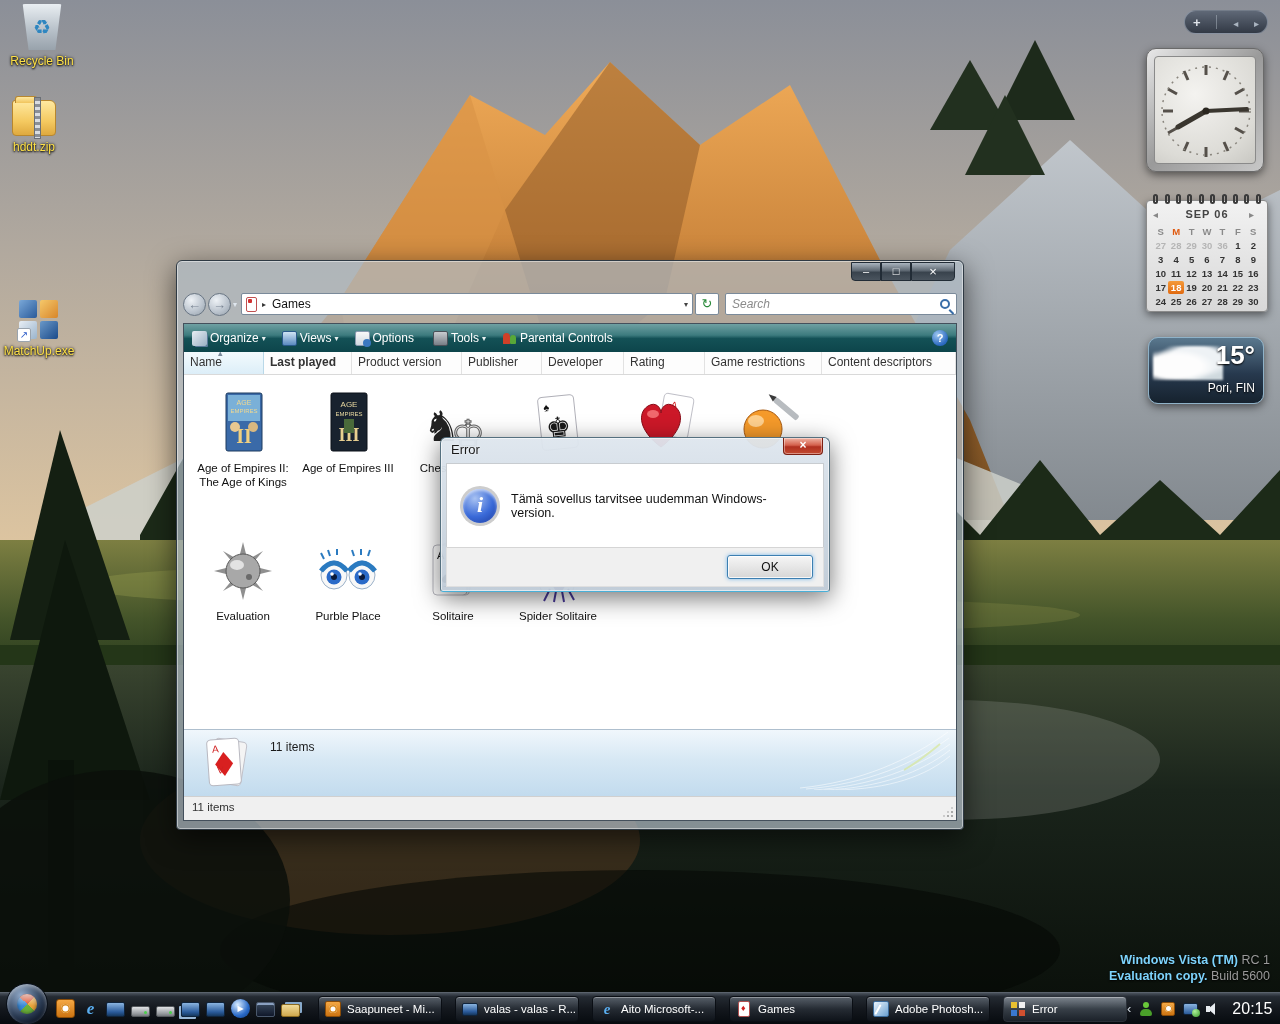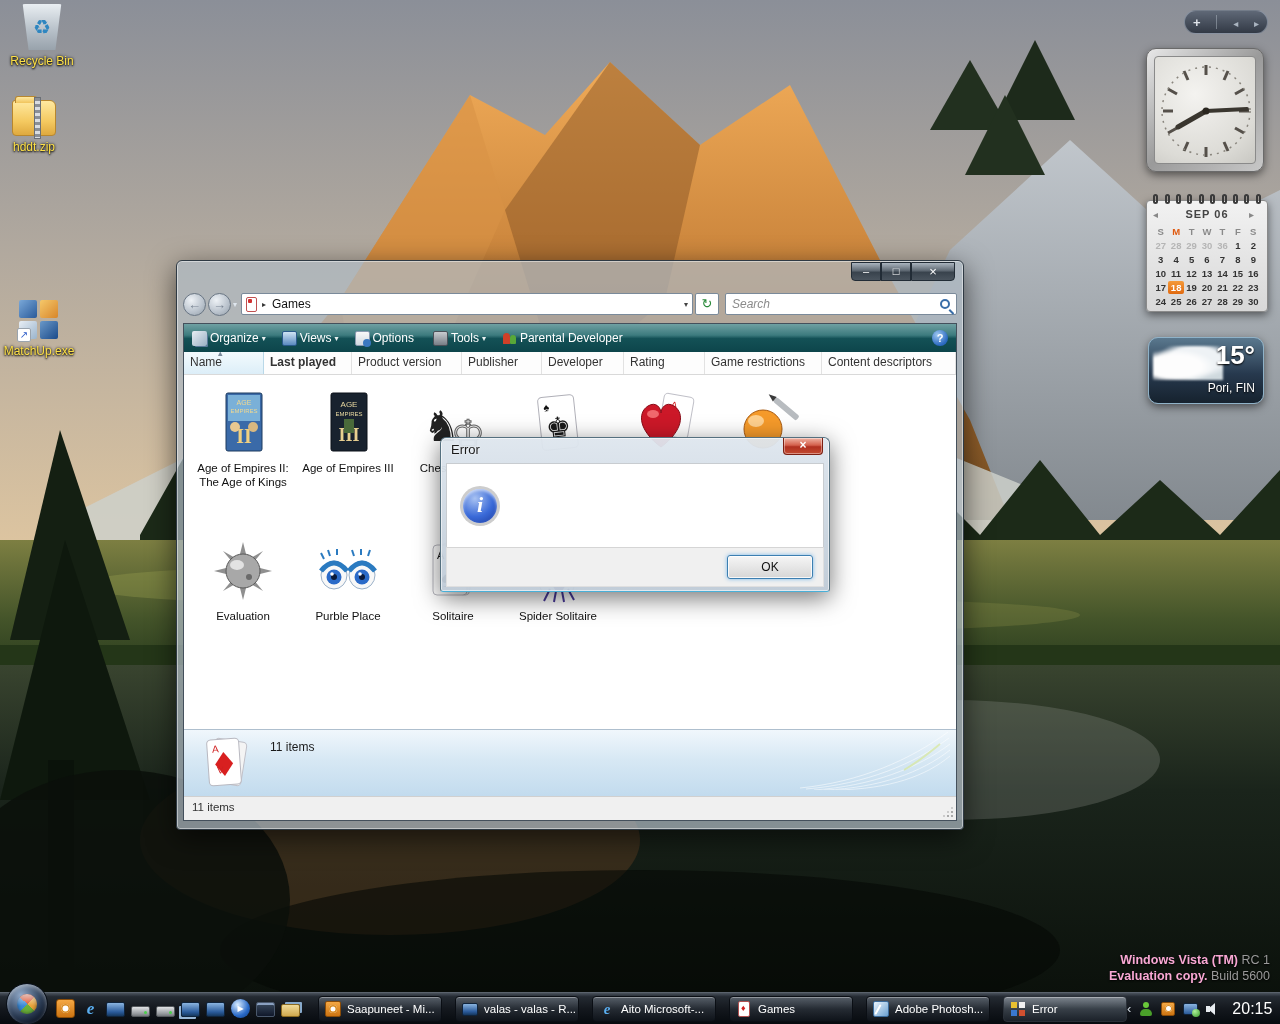--- a/index.html
+++ b/index.html
@@ -130,21 +130,21 @@
   .dlg-title { position:absolute; left:10px; top:4px; font-size:13px; color:#1a1a1a; text-shadow:0 0 3px rgba(255,255,255,.9); }
   .dlg-close { position:absolute; right:6px; top:0; width:40px; height:17px; background:linear-gradient(180deg,#f0b4a4,#d4604c 45%,#b03020 55%,#c24a30); border:1px solid #7c1f12; border-top:none; border-radius:0 0 4px 4px; color:#fff; font-size:12px; font-weight:bold; text-align:center; line-height:15px; box-shadow:inset 0 0 0 1px rgba(255,255,255,.4); }
   .dlg-body { margin:0 5px; height:84px; background:#fff; border:1px solid #c8ccd0; border-bottom:none; display:flex; align-items:center; padding:0 16px; }
   .info-icon { width:34px; height:34px; border-radius:50%; background:radial-gradient(circle at 35% 28%, #a8c2f2, #3a6ad8 55%, #1b3a9e); box-shadow:0 0 0 3px #cdcdcd, inset 0 2px 3px rgba(255,255,255,.6); color:#fff; font-family:"Liberation Serif",serif; font-style:italic; font-weight:bold; font-size:22px; text-align:center; line-height:32px; flex:0 0 auto; }
   .dlg-msg { margin-left:14px; font-size:12.5px; color:#111; }
   .dlg-footer { margin:0 5px; height:40px; background:#f0f0f0; border:1px solid #dfdfdf; border-top:1px solid #d5d5d5; display:flex; align-items:center; justify-content:flex-end; padding:0 10px; }
   .ok-btn { width:86px; height:24px; background:linear-gradient(180deg,#f6f6f6,#e8e8e8 45%,#d6d6d6); border:1px solid #3c7fb1; border-radius:3px; font-size:12px; color:#111; text-align:center; line-height:22px; box-shadow:0 0 4px #7ab8e8, inset 0 0 0 1px rgba(255,255,255,.8); }
 
   
   .watermark { position:absolute; right:10px; bottom:40px; z-index:3; text-align:right; font-size:12.5px; line-height:16px; }
-  .wm-strong { color:#f9a8d4; font-weight:bold; text-shadow:0 1px 2px #000; }
+  .wm-strong { color:#7dd3fc; font-weight:bold; text-shadow:0 1px 2px #000; }
   .wm-dim { color:#9a9a9a; text-shadow:0 1px 2px #000; }
 
   
   .taskbar { position:absolute; left:0; right:0; bottom:0; height:32px; z-index:20; background:linear-gradient(180deg,#4a525c 0%,#242a32 12%,#14181e 50%,#060a0e 100%); border-top:1px solid #5a626c; display:flex; align-items:center; }
   .start-orb { position:relative; width:42px; height:42px; margin:-10px 4px 0 6px; border-radius:50%; background:radial-gradient(circle at 35% 28%, #8fa8c8, #2a3a52 55%, #0a1220 80%); border:1px solid #0a1018; box-shadow:inset 0 2px 4px rgba(255,255,255,.5); flex:0 0 auto; }
   .orb-flag { position:absolute; left:10px; top:10px; width:20px; height:20px; border-radius:50%; background:conic-gradient(from 45deg, #e8a33a 0 90deg, #6ab03a 90deg 180deg, #3a8ad8 180deg 270deg, #d84a2a 270deg 360deg); box-shadow:inset 0 0 4px rgba(0,0,0,.5); }
   .orb-flag::after { content:""; position:absolute; inset:0; border-radius:50%; background:linear-gradient(180deg,rgba(255,255,255,.7),rgba(255,255,255,.05) 55%,transparent 60%); }
   .quick-launch { display:flex; align-items:center; gap:6px; margin:0 6px 0 4px; flex:0 0 auto; }
   .ql { width:19px; height:19px; border-radius:3px; display:flex; align-items:center; justify-content:center; }
   .ql-cal { background:linear-gradient(180deg,#f5a844,#cc7412); border:1px solid #8a4c08; }
@@ -409,21 +409,21 @@
           <span class="ticon ti-options"></span>
           <span class="tlabel">Options</span>
         </div>
         <div class="tool-item">
           <span class="ticon ti-tools"></span>
           <span class="tlabel">Tools</span>
             <span class="tool-dd"></span>
         </div>
         <div class="tool-item">
           <span class="ticon ti-parent"></span>
-          <span class="tlabel">Parental Developer</span>
+          <span class="tlabel">Parental Controls</span>
         </div>
         <div class="help-btn">?</div>
       </div>
       <div class="col-headers">
         <div class="col col-name" style="width:80px;">Name</div>
         <div class="col" style="width:88px;font-weight:bold;">Last played</div>
         <div class="col" style="width:110px;">Product version</div>
         <div class="col" style="width:80px;">Publisher</div>
         <div class="col" style="width:82px;">Developer</div>
         <div class="col" style="width:81px;">Rating</div>
@@ -610,20 +610,21 @@
     </div>
   </div>
 
   <div class="dialog">
     <div class="dlg-titlebar">
       <span class="dlg-title">Error</span>
       <div class="dlg-close">×</div>
     </div>
     <div class="dlg-body">
       <div class="info-icon">i</div>
+      <div class="dlg-msg">Tämä sovellus tarvitsee uudemman Windows-version.</div>
     </div>
     <div class="dlg-footer">
       <div class="ok-btn">OK</div>
     </div>
   </div>
 
   <div class="watermark">
     <div>
       <span class="wm-strong">Windows Vista (TM)</span>
       <span class="wm-dim">RC 1</span>

